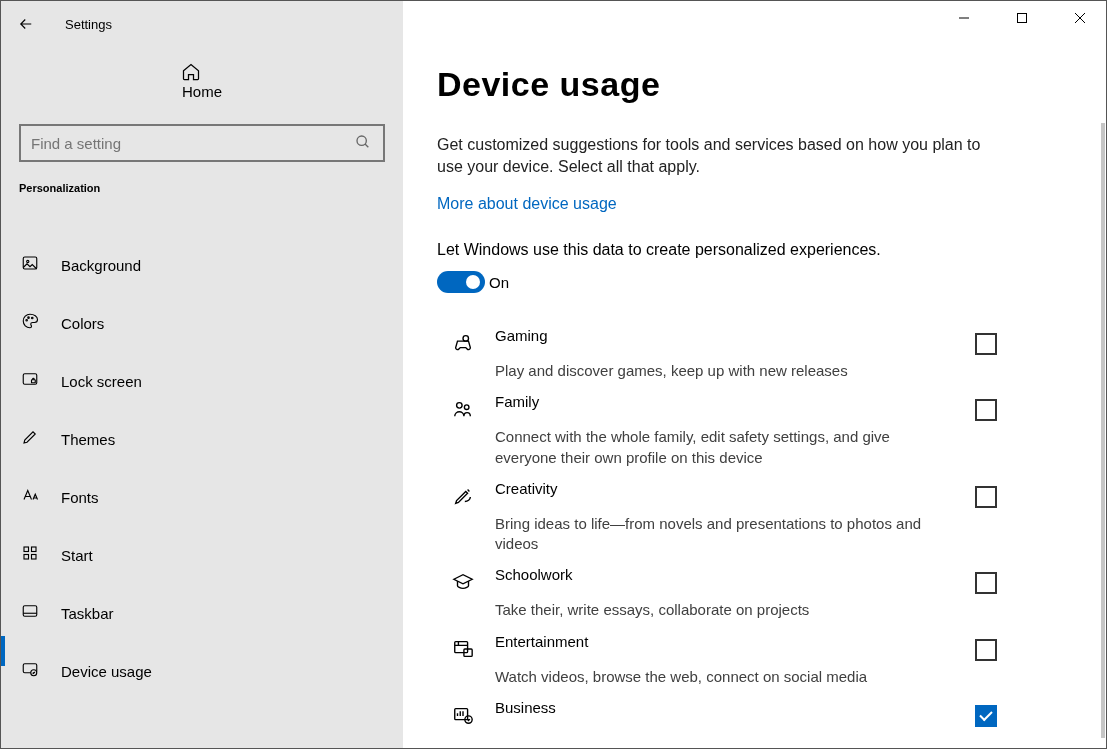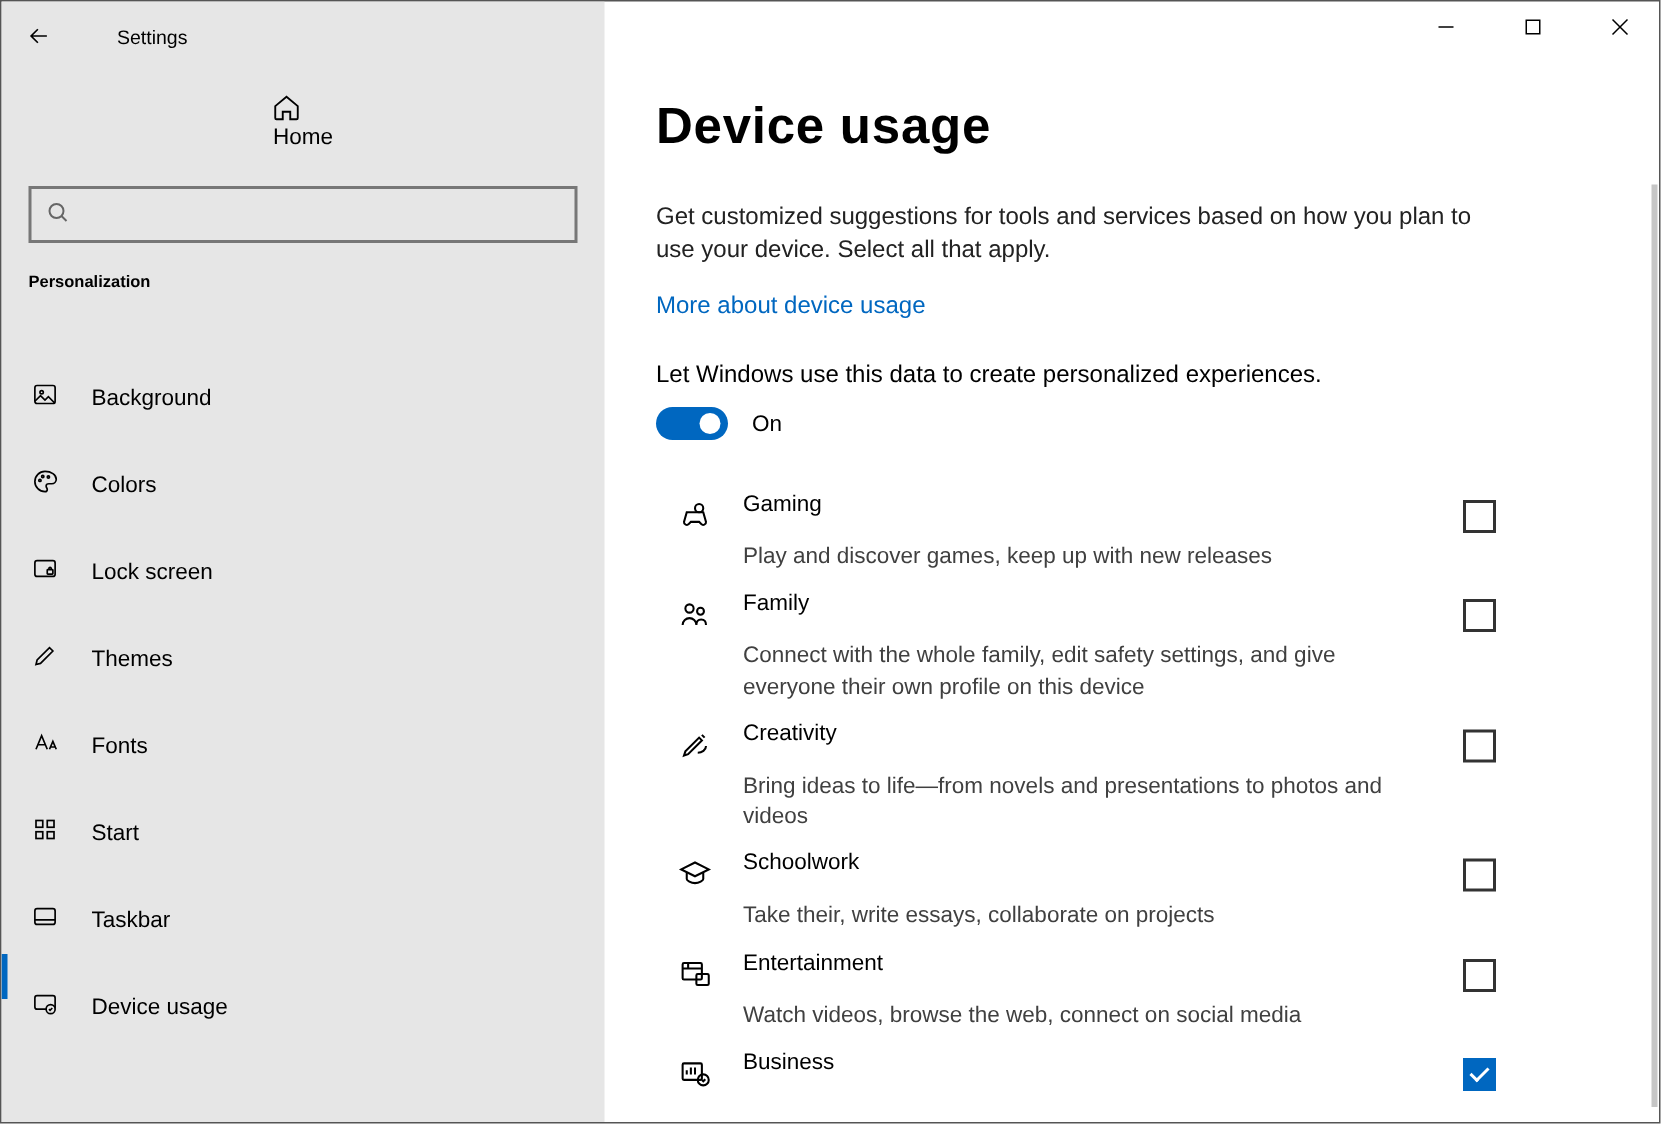--- a/index.html
+++ b/index.html
@@ -1,20 +1,20 @@
 <!DOCTYPE html>
 <html><head>
   <meta charset="utf-8">
   <style>
     * { margin: 0; padding: 0; box-sizing: border-box; font-family: "Segoe UI", Tahoma, sans-serif; }
     body { width: 1107px; height: 749px; background: #fff; border: 1px solid #555; display: flex; overflow: hidden; }
 
     .sidebar { width: 402px; background: #e6e6e6; display: flex; flex-direction: column; flex-shrink: 0; }
 
-    .sb-header { height: 46px; display: flex; align-items: center; padding: 0 10px; gap: 13px; }
+    .sb-header { height: 46px; display: flex; align-items: center; padding: 0 10px; }
     .sb-header .back { width: 30px; height: 30px; display: flex; align-items: center; justify-content: center; cursor: pointer; }
     .sb-header .title { margin-left: 24px; font-size: 13px; }
 
     .home-row { display: flex; align-items: center; padding: 14px 18px; cursor: pointer; flex-direction: column; }
     .home-row .icon { width: 22px; height: 22px; margin-right: 20px; display:flex; align-items:center; }
     .home-row .label { font-size: 15px; }
 
     .search-box { margin: 10px 18px 20px 18px; border: 2px solid #777; height: 38px; display: flex; align-items: center; padding: 0 10px; background: #e6e6e6; }
     .search-box input { flex:1; border: none; background: transparent; outline: none; font-size: 15px; color:#555; }
     .search-icon { width:18px; height:18px; }
@@ -28,21 +28,21 @@
 
     .main { flex:1; display: flex; flex-direction: column; position: relative; }
     .titlebar { height: 34px; display:flex; justify-content:flex-end; align-items:center; padding-right:6px; gap: 18px; }
     .winbtn { width: 40px; height: 30px; display:flex; align-items:center; justify-content:center; cursor:pointer; }
 
     .content { padding: 30px 34px 20px 34px; overflow-y: auto; flex:1; }
     .h1 { font-size: 34px; font-weight: 600; letter-spacing: 0.5px; margin-bottom: 30px; }
     .subtext { font-size: 16px; color: #222; line-height: 1.35; max-width: 560px; margin-bottom: 18px; }
     .link { color: #0067c0; font-size: 16px; cursor:pointer; margin-bottom: 28px; display:inline-block; }
     .permit-label { font-size: 16px; margin-bottom: 12px; }
-    .toggle-row { display:flex; align-items:center; gap:16px; margin-bottom: 28px; }
+    .toggle-row { display:flex; align-items:center; gap:4px; margin-bottom: 28px; }
     .toggle { width: 48px; height: 22px; border-radius: 11px; background:#0067c0; position: relative; cursor:pointer; }
     .toggle .knob { width:14px; height:14px; background:#fff; border-radius:50%; position:absolute; top:4px; right:5px; }
     .toggle-state { font-size: 15px; }
 
     .usage-list { display:flex; flex-direction:column; gap:0; }
     .usage-item { display:flex; align-items:flex-start; gap:20px; padding: 6px 0; max-width: 560px; }
     .usage-item .uicon { width: 24px; height: 24px; margin-top: 4px; margin-left: 14px; flex-shrink:0; display:flex; align-items:center; justify-content:center;}
     .usage-item .text { flex:1; }
     .uname { font-size: 15px; }
     .udesc { font-size: 15px; color:#404040; line-height: 1.35; margin-top: 17px; }
@@ -70,20 +70,21 @@
   <div class="home-row">
     <span class="icon">
       <svg width="20" height="20" viewBox="0 0 24 24" fill="none" stroke="#000" stroke-width="1.5">
           <path d="M3 10.5L12 3l9 7.5V20a1 1 0 0 1-1 1h-5v-6h-6v6H4a1 1 0 0 1-1-1V10.5z"></path>
         </svg>
     </span>
     <span class="label">Home</span>
   </div>
 
   <div class="search-box">
+    <input type="text" placeholder="Find a setting" style="">
     <span class="search-icon">
       <svg width="16" height="16" viewBox="0 0 24 24" fill="none" stroke="#666" stroke-width="2">
           <circle cx="10" cy="10" r="7"></circle>
           <path d="M20 20l-5-5"></path>
         </svg>
     </span>
   </div>
 
   <div class="section-title">Personalization</div>
 

